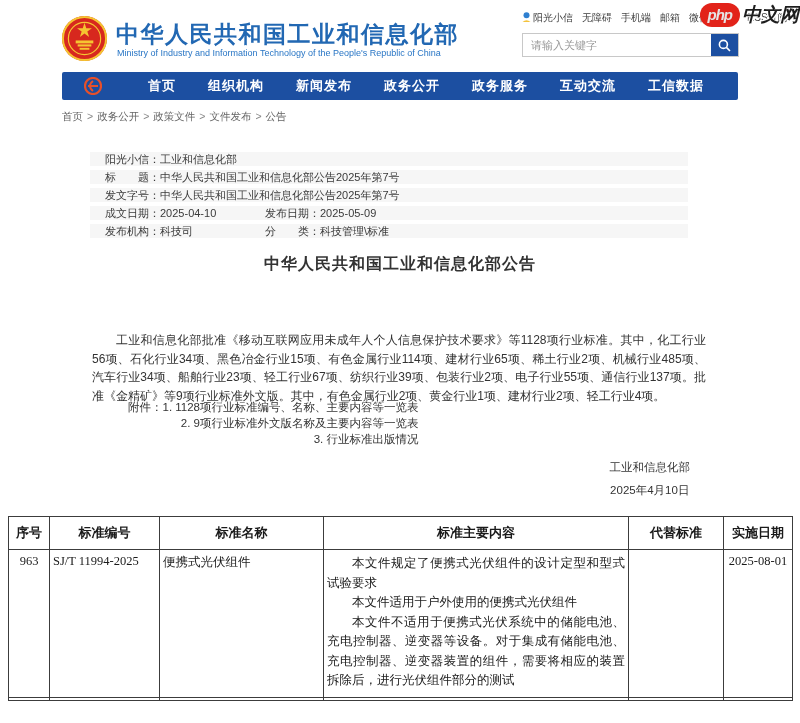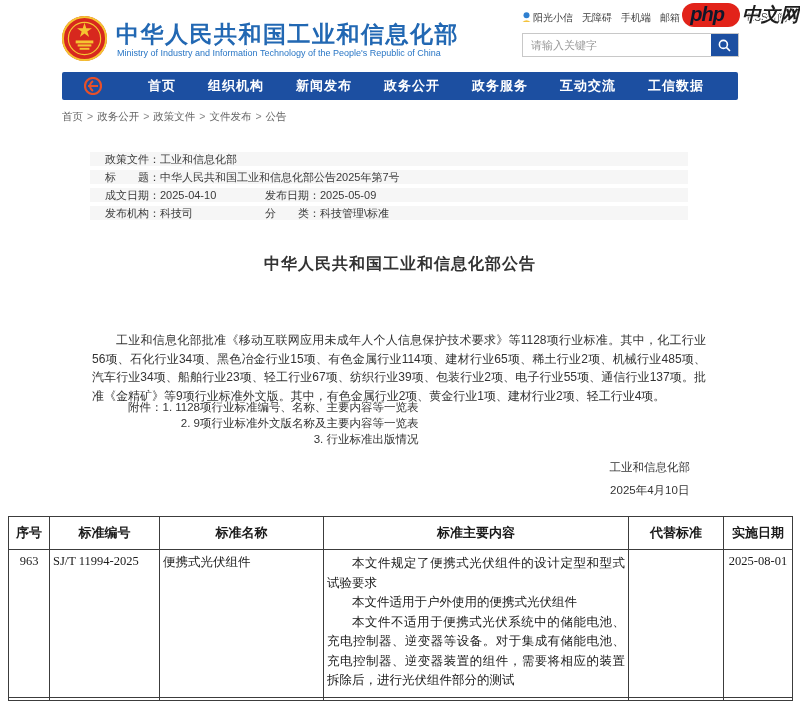--- a/index.html
+++ b/index.html
@@ -6,21 +6,21 @@
   html,body { width:800px; height:723px; background:#fff; font-family:"Liberation Sans","DejaVu Sans",sans-serif; }
   .page { position:relative; width:800px; height:723px; overflow:hidden; background:#fff; }
 
   
   .toplinks { position:absolute; top:11px; left:522px; width:230px; display:flex; align-items:center; gap:9px; font-size:10px; color:#3c3c3c; white-space:nowrap; }
   .toplinks .lnk { cursor:pointer; }
   .sun-ico { display:inline-block; width:9px; height:11px; margin-right:2px; vertical-align:-2px; }
 
   
   .watermark { position:absolute; top:2px; right:1px; display:flex; align-items:center; gap:2px; z-index:50; }
-  .wm-pill { background:#e2231a; color:#0f172a; font-style:italic; font-weight:bold; font-size:20px; line-height:15px; padding:4px 16px 5px 8px; border-radius:14px; letter-spacing:-1px; }
+  .wm-pill { background:#e2231a; color:#e5e5e5; font-style:italic; font-weight:bold; font-size:15px; line-height:15px; padding:4px 8px 5px 8px; border-radius:14px; letter-spacing:-1px; }
   .wm-txt { color:#1d1d1d; font-weight:bold; font-style:italic; font-size:19px; letter-spacing:0px; text-shadow:1px 1px 0 #fff,-1px -1px 0 #fff; }
 
   
   .emblem { position:absolute; left:61px; top:15px; width:47px; height:47px; }
   .site-title { position:absolute; left:116px; top:19px; font-size:23px; font-weight:bold; color:#2268b3; letter-spacing:1.5px; white-space:nowrap; }
   .site-subtitle { position:absolute; left:117px; top:48px; font-size:9px; color:#2976c5; white-space:nowrap;text-align:right; }
 
   
   .search-box { position:absolute; left:522px; top:33px; width:217px; height:24px; border:1px solid #c8c8c8; display:flex; background:#fff; }
   .search-box input { flex:1; border:none; outline:none; font-size:11px; padding:0 8px; color:#333; font-family:inherit; }
@@ -128,24 +128,27 @@
       <span class="nav-item">工信数据</span>
     </div>
   </div>
 
   <div class="breadcrumb">
     <span class="crumb">首页</span><span class="sep">&gt;</span><span class="crumb">政务公开</span><span class="sep">&gt;</span><span class="crumb">政策文件</span><span class="sep">&gt;</span><span class="crumb">文件发布</span><span class="sep">&gt;</span><span class="crumb">公告</span>
   </div>
 
   <div class="meta">
     <div class="meta-row">
-      <span class="meta-label">政策文件：</span><span class="meta-value">工业和信息化部</span>
+      <span class="meta-label">阳光小信：</span><span class="meta-value">工业和信息化部</span>
     </div>
     <div class="meta-row">
       <span class="meta-label">标　　题：</span><span class="meta-value">中华人民共和国工业和信息化部公告2025年第7号</span>
+    </div>
+    <div class="meta-row">
+      <span class="meta-label">发文字号：</span><span class="meta-value">中华人民共和国工业和信息化部公告2025年第7号</span>
     </div>
     <div class="meta-row">
       <span class="meta-label">成文日期：</span><span class="meta-value">2025-04-10</span>
       <span class="grp2"><span class="meta-label">发布日期：</span><span class="meta-value">2025-05-09</span></span>
     </div>
     <div class="meta-row">
       <span class="meta-label">发布机构：</span><span class="meta-value">科技司</span>
       <span class="grp2"><span class="meta-label">分　　类：</span><span class="meta-value">科技管理\标准</span></span>
     </div>
   </div>

